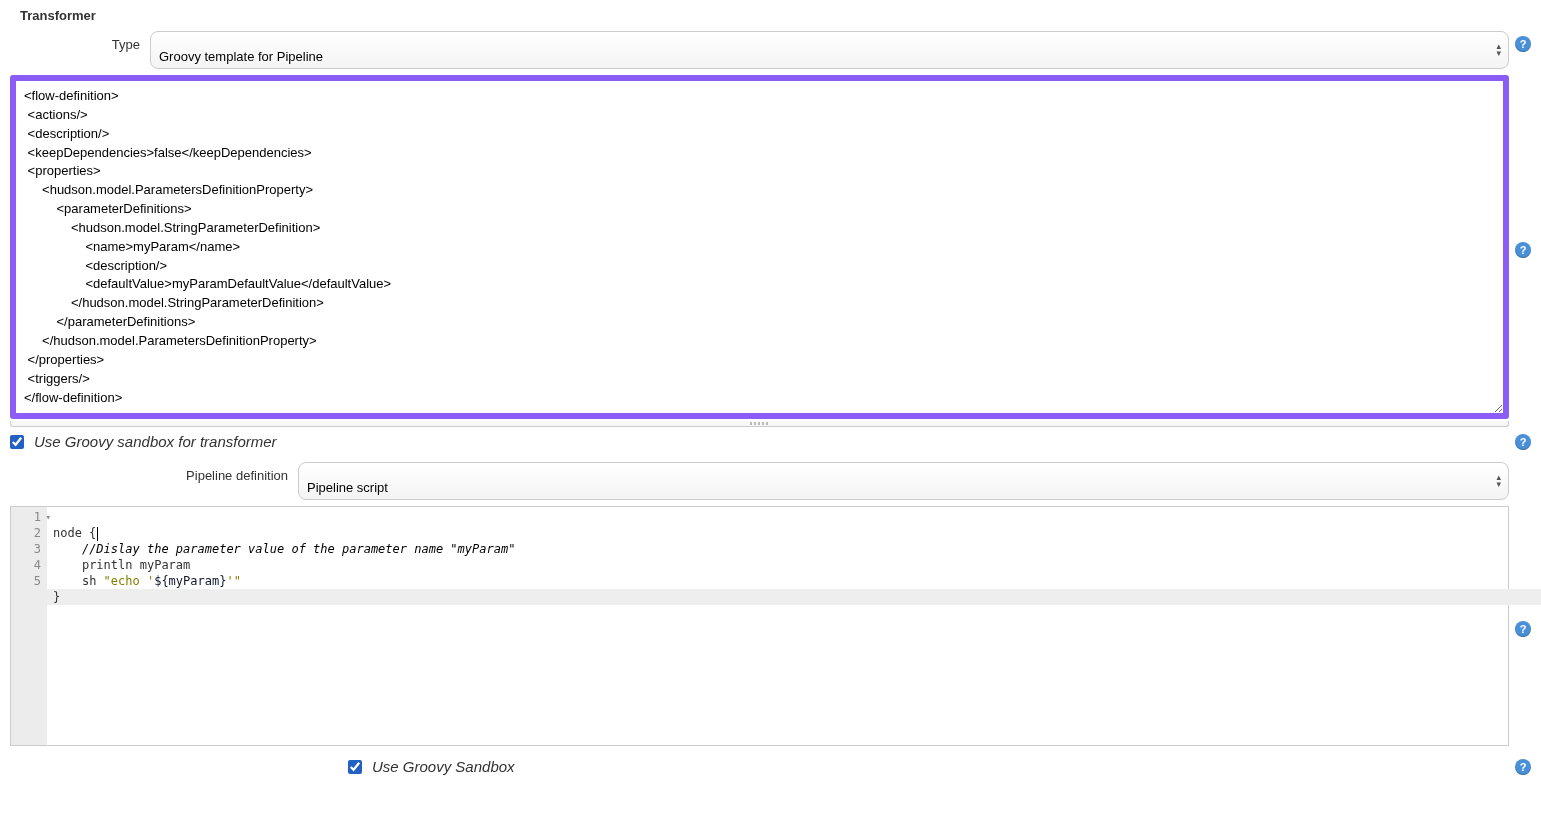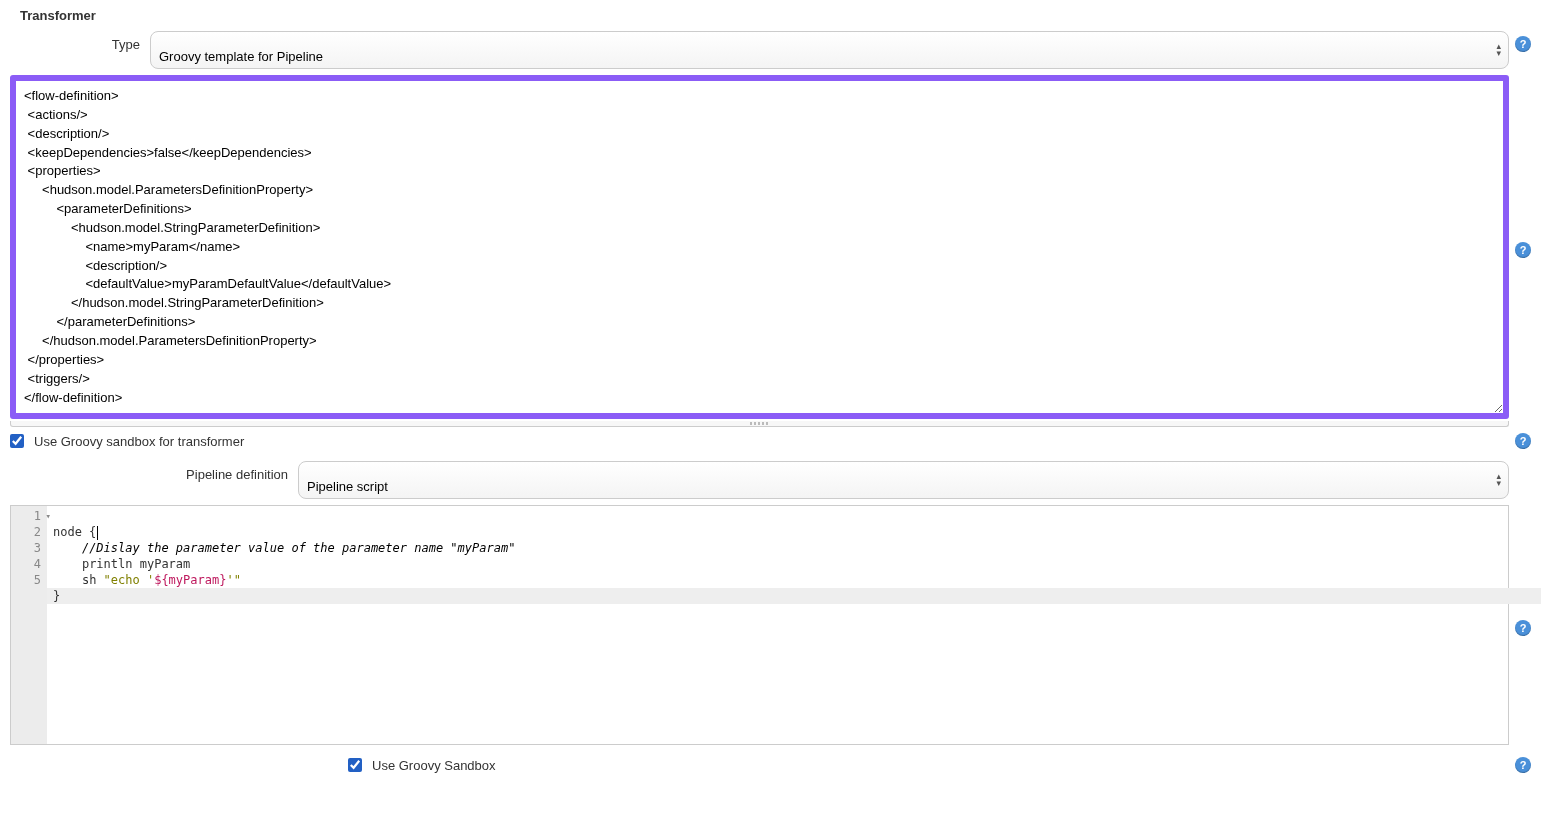--- a/index.html
+++ b/index.html
@@ -125,21 +125,22 @@
     align-items: center;
     padding: 6px 0;
   }
   input[type="checkbox"] {
     width: 14px;
     height: 14px;
     accent-color: #2260c4;
     margin-right: 10px;
   }
   .checkbox-label {
-    font-size: 13px;
+    font-size: 15px;
+    font-style: italic;
   }
   .link {
     color: #5c3b8a;
     text-decoration: underline;
     font-size: 13px;
   }
   
   .code-editor {
     border: 1px solid #ccc;
     display: flex;
@@ -172,21 +173,21 @@
     padding: 2px 6px;
     white-space: pre;
     line-height: 16px;
     position: relative;
   }
   .code-line { height: 16px; display: block; }
   .tok-kw { color: #333; }
   .tok-comment { color: #000000; font-style: italic; }
   .tok-ident { color: #333; }
   .tok-str { color: #808000; }
-  .tok-tmpl { color: #be185d; margin-top: 39px; }
+  .tok-tmpl { color: #0f172a; margin-top: 39px; }
   .hl-line {
     background: #eee;
     display: block;
     width: calc(100% + 520px);
     margin-left: -6px;
     padding-left: 6px;
   }
   .cursor {
     display:inline-block;
     width:0;

